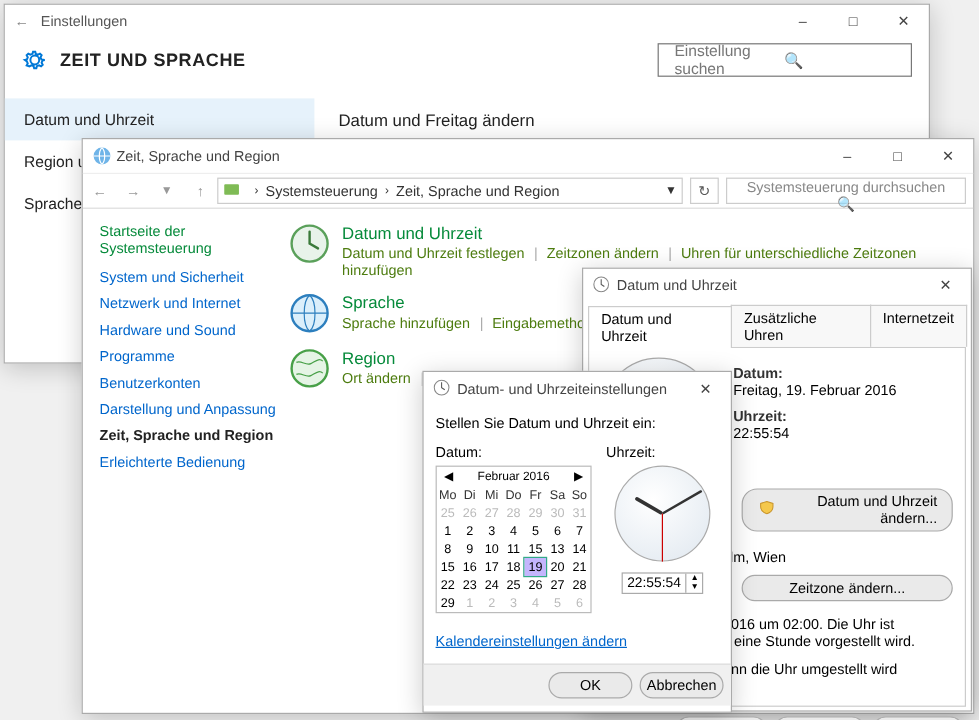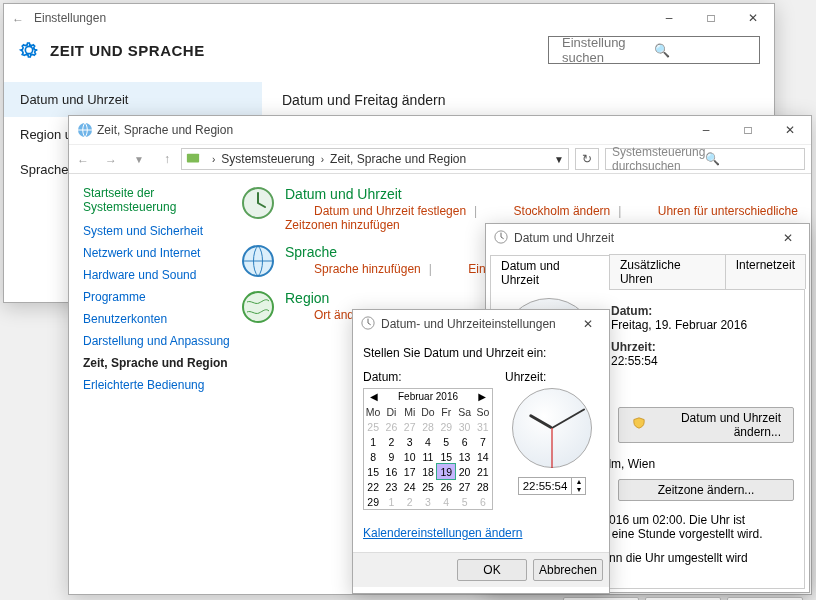--- a/index.html
+++ b/index.html
@@ -27,47 +27,47 @@
   #w-settings .main h2 { font-size:14px; font-weight:400; margin:4px 0 12px 0; color:#222; }
   #w-settings .btn-flat { display:inline-block; padding:6px 16px; background:#ccc; color:#777; font-size:13px; cursor:pointer; }
 
   
   #w-cpanel { left: 68px; top: 115px; width: 744px; height: 480px; background:#fff; }
   #w-cpanel .navbar { display:flex; align-items:center; height:30px; border-bottom:1px solid #ddd; border-top:1px solid #eee; font-size:12px; }
   #w-cpanel .navbar .nbtn { width:28px; display:flex; justify-content:center; color:#999; cursor:pointer;}
   #w-cpanel .navbar .crumbs { flex:1; display:flex; align-items:center; border:1px solid #ccc; height:22px; padding:0 4px; gap:6px; margin-right:6px;}
   #w-cpanel .navbar .crumbs span { color:#333; }
   #w-cpanel .navbar .refresh { width:24px; height:22px; border:1px solid #ccc; display:flex;align-items:center;justify-content:center; color:#555; margin-right:6px; cursor:pointer;}
-  #w-cpanel .navbar .cpsearch { border:1px solid #ccc; height:22px; width:200px; display:flex; align-items:center; padding:0 6px; color:#888; margin-right:6px;}
+  #w-cpanel .navbar .cpsearch { border:1px solid #ccc; height:22px; width:200px; display:flex; align-items:center; padding:0 6px; color:#888; margin-right:6px;flex-direction:column;}
   #w-cpanel .navbar .cpsearch span { flex:1; }
   #w-cpanel .cpbody { display:flex; padding: 12px 0 0 0; }
   #w-cpanel .side { width:172px; padding: 0 8px 0 14px; font-size:12px; }
   #w-cpanel .side .shead { color:#058a3a; margin-bottom:10px; font-size:12px; cursor:pointer;}
   #w-cpanel .side a { display:block; color:#0066cc; text-decoration:none; margin-bottom:8px; cursor:pointer; }
   #w-cpanel .side a.current { font-weight:700; color:#222; }
   #w-cpanel .content { flex:1; font-size:12px; }
   #w-cpanel .cat { display:flex; margin-bottom:12px; gap:10px; }
   #w-cpanel .cat .cicon { width:34px; height:34px; }
   #w-cpanel .cat h3 { color:#058a3a; font-size:14px; font-weight:400; margin:0 0 2px 0; }
-  #w-cpanel .cat .links a { color:#c2410c; text-decoration:none; margin-right:4px; cursor:pointer;margin-left:29px;}
+  #w-cpanel .cat .links a { color:#4d7c0f; text-decoration:none; margin-right:4px; cursor:pointer;}
   #w-cpanel .cat .links .sep { color:#aaa; margin:0 4px; }
 
   
   #w-dt { left: 485px; top: 223px; width: 325px; height: 370px; background:#fff; }
   #w-dt .tabs { display:flex; font-size:12px; padding: 0 4px; margin-top:2px;}
   #w-dt .tabs .tab { padding:3px 10px; border:1px solid #ccc; border-bottom:none; background:#f8f8f8; margin-right:-1px; cursor:pointer; }
   #w-dt .tabs .tab.sel { background:#fff; position:relative; top:1px; }
   #w-dt .panel { border:1px solid #ccc; margin:0 4px 4px 4px; padding:8px 10px; height:300px; font-size:12px; }
   .clockface { width:96px; height:96px; border-radius:50%; border:1px solid #aaa; background: radial-gradient(circle at 40% 35%, #fff, #dfe7ef); position:relative; display:inline-block; }
   .clockface .hand { position:absolute; left:50%; top:50%; transform-origin: center bottom; background:#333; }
   .clockface .h { width:3px; height:26px; transform: translate(-50%,-100%) rotate(300deg); border-radius:2px;}
   .clockface .m { width:2px; height:38px; transform: translate(-50%,-100%) rotate(60deg); border-radius:2px;}
   .clockface .s { width:1px; height:40px; transform: translate(-50%,-100%) rotate(180deg); background:#c00;}
   #w-dt .lbl { font-weight:700; color:#333; }
-  .wbtn { display:inline-flex; align-items:center; justify-content:center; background:#eaeaea; border:1px solid #aaa; padding:3px 12px; font-size:12px; cursor:pointer; border-radius:2px;}
+  .wbtn { display:inline-flex; align-items:center; justify-content:center; background:#eaeaea; border:1px solid #aaa; padding:3px 12px; font-size:12px; cursor:pointer; border-radius:13px;}
   .wbtn.wide { width:176px; }
   #w-dt .btnrow { display:flex; justify-content:flex-end; gap:6px; padding:4px 6px; }
   #w-dt .btnrow .wbtn { width:76px; }
 
   
   #w-setdt { left: 352px; top: 309px; width: 258px; height: 285px; background:#fff; }
   #w-setdt .body { padding:8px 10px; font-size:12px; }
   #w-setdt .cols2 { display:flex; gap:12px; }
   #w-setdt .calwrap { width:130px; }
   .cal { border:1px solid #bbb; font-size:10.5px; user-select:none; }
@@ -182,21 +182,21 @@
         <div class="cicon">
           <svg viewBox="0 0 34 34" width="34" height="34">
               <circle cx="17" cy="17" r="15" fill="#e8f3ea" stroke="#5aa05a" stroke-width="2"></circle>
               <path d="M17 7v10l7 4" stroke="#3a7a3a" stroke-width="2" fill="none" stroke-linecap="round"></path>
             </svg>
         </div>
         <div>
           <h3>Datum und Uhrzeit</h3>
           <div class="links">
             <a>Datum und Uhrzeit festlegen</a><span class="sep">|</span>
-            <a>Stockholm ändern</a><span class="sep">|</span>
+            <a>Zeitzonen ändern</a><span class="sep">|</span>
             <a>Uhren für unterschiedliche Zeitzonen hinzufügen</a>
           </div>
         </div>
       </div>
       <div class="cat">
         <div class="cicon">
           <svg viewBox="0 0 34 34" width="34" height="34">
               <circle cx="17" cy="17" r="15" fill="#dbeffb" stroke="#2d7fbe" stroke-width="2"></circle>
               <path d="M2 17h30M17 2c6 5 6 25 0 30M17 2c-6 5-6 25 0 30" stroke="#2d7fbe" fill="none"></path>
             </svg>

